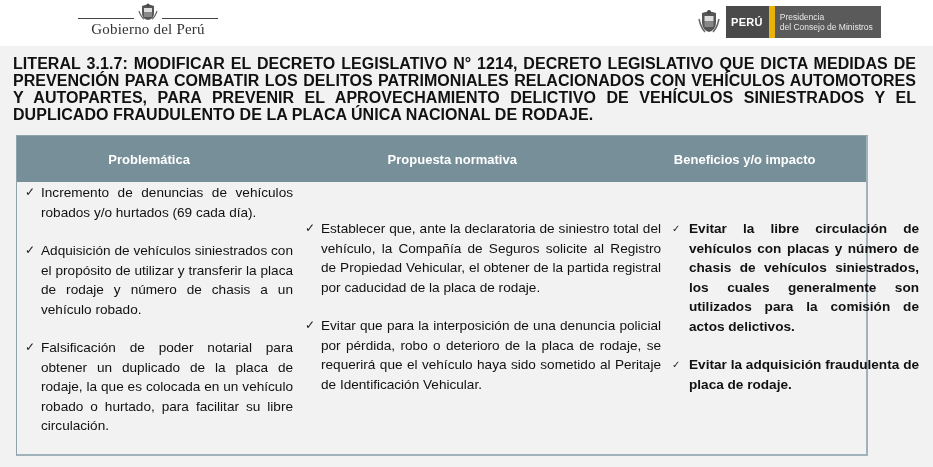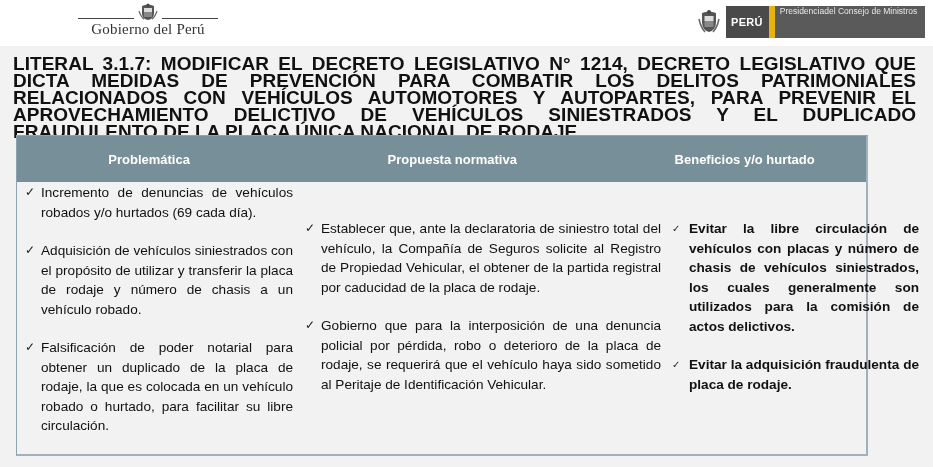--- a/index.html
+++ b/index.html
@@ -11,23 +11,23 @@
     .gob-logo { position: absolute; left: 78px; top: 2px; width: 140px; height: 40px; }
     .gob-shield { position: absolute; left: 60px; top: 1px; width: 20px; height: 18px; }
     .gob-line-l { position: absolute; left: 0; top: 16px; width: 56px; height: 1px; background: #444; }
     .gob-line-r { position: absolute; left: 84px; top: 16px; width: 56px; height: 1px; background: #444; }
     .gob-text { position: absolute; left: 0; top: 19px; width: 140px; text-align: center; font-family: "Liberation Serif", serif; font-size: 15px; color: #333; letter-spacing: 0.2px; }
 
     .pcm-logo { position: absolute; left: 697px; top: 6px; height: 32px; display: flex; align-items: center; }
     .pcm-shield { width: 24px; height: 26px; margin-right: 5px; }
     .pcm-box { display: flex; align-items: center; height: 32px; background: #4a4a4a; }
     .pcm-peru { color: #fff; font-size: 11px; font-weight: bold; padding: 0 6px 0 5px; letter-spacing: 0.3px; border-right: 6px solid #eab308; height: 32px; line-height: 32px; }
-    .pcm-name { background: #5a5a5a; color: #e8e8e8; font-size: 8.5px; line-height: 10px; padding: 0 8px 0 5px; height: 32px; display: flex; justify-content: center; }
+    .pcm-name { background: #5a5a5a; color: #e8e8e8; font-size: 8.5px; line-height: 10px; padding: 0 8px 0 5px; height: 32px; display: flex; flex-direction: column; justify-content: center; }
 
-    .title { position: absolute; left: 13px; top: 55px; width: 903px; font-size: 19px; font-weight: bold; line-height: 17px; text-align: justify; text-align-last: left; color: #111; letter-spacing: 0.05px; }
+    .title { position: absolute; left: 13px; top: 55px; width: 903px; font-size: 16px; font-weight: bold; line-height: 17px; text-align: justify; text-align-last: left; color: #111; letter-spacing: 0.05px; }
 
     .table { position: absolute; left: 16px; top: 135px; width: 852px; height: 321px; border: 1px solid #8fa3ad; border-right: 2px solid #9fb2bb; border-bottom: 2px solid #9fb2bb; background: #f2f2f2; }
     .thead { position: absolute; left: 0; top: 0; width: 100%; height: 46px; background: #778f99; display: flex; }
     .th { color: #ffffff; font-size: 13px; font-weight: bold; display: flex; align-items: center; justify-content: center; height: 46px; }
     .th1 { width: 282px; }
     .th2 { width: 365px; }
     .th3 { width: 259px; }
 
     .col { position: absolute; top: 46px; font-size: 13.6px; line-height: 19.5px; color: #111; }
     .col1 { left: 8px; width: 268px; top: 47px; }
@@ -77,21 +77,21 @@
     </div>
   </div>
 </div>
 
 <div class="title">LITERAL 3.1.7: MODIFICAR EL DECRETO LEGISLATIVO N° 1214, DECRETO LEGISLATIVO QUE DICTA MEDIDAS DE PREVENCIÓN PARA COMBATIR LOS DELITOS PATRIMONIALES RELACIONADOS CON VEHÍCULOS AUTOMOTORES Y AUTOPARTES, PARA PREVENIR EL APROVECHAMIENTO DELICTIVO DE VEHÍCULOS SINIESTRADOS Y EL DUPLICADO FRAUDULENTO DE LA PLACA ÚNICA NACIONAL DE RODAJE.</div>
 
 <div class="table">
   <div class="thead">
     <div class="th th1">Problemática</div>
     <div class="th th2">Propuesta normativa</div>
-    <div class="th th3">Beneficios y/o hurtado</div>
+    <div class="th th3">Beneficios y/o impacto</div>
   </div>
 
   <div class="col col1">
     <div class="item">
       <span class="check">✓</span>
       <span>Incremento de denuncias de vehículos robados y/o hurtados (69 cada día).</span>
     </div>
     <div class="item">
       <span class="check">✓</span>
       <span>Adquisición de vehículos siniestrados con el propósito de utilizar y transferir la placa de rodaje y número de chasis a un vehículo robado.</span>
@@ -102,21 +102,21 @@
     </div>
   </div>
 
   <div class="col col2">
     <div class="item">
       <span class="check">✓</span>
       <span>Establecer que, ante la declaratoria de siniestro total del vehículo, la Compañía de Seguros solicite al Registro de Propiedad Vehicular, el obtener de la partida registral por caducidad de la placa de rodaje.</span>
     </div>
     <div class="item">
       <span class="check">✓</span>
-      <span>Gobierno que para la interposición de una denuncia policial por pérdida, robo o deterioro de la placa de rodaje, se requerirá que el vehículo haya sido sometido al Peritaje de Identificación Vehicular.</span>
+      <span>Evitar que para la interposición de una denuncia policial por pérdida, robo o deterioro de la placa de rodaje, se requerirá que el vehículo haya sido sometido al Peritaje de Identificación Vehicular.</span>
     </div>
   </div>
 
   <div class="col col3">
     <div class="item">
       <span class="check">✓</span>
       <span>Evitar la libre circulación de vehículos con placas y número de chasis de vehículos siniestrados, los cuales generalmente son utilizados para la comisión de actos delictivos.</span>
     </div>
     <div class="item">
       <span class="check">✓</span>

